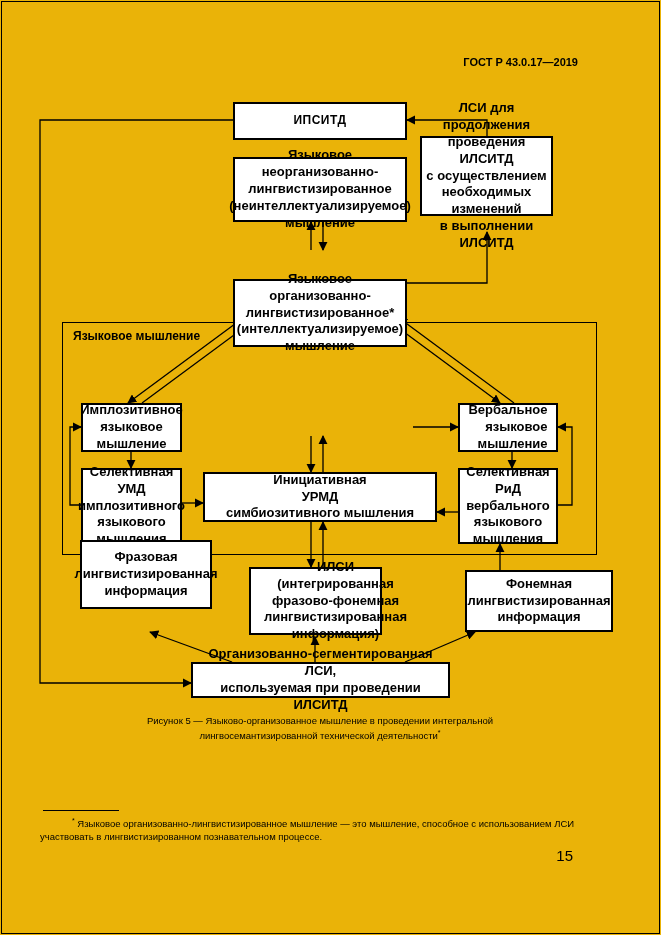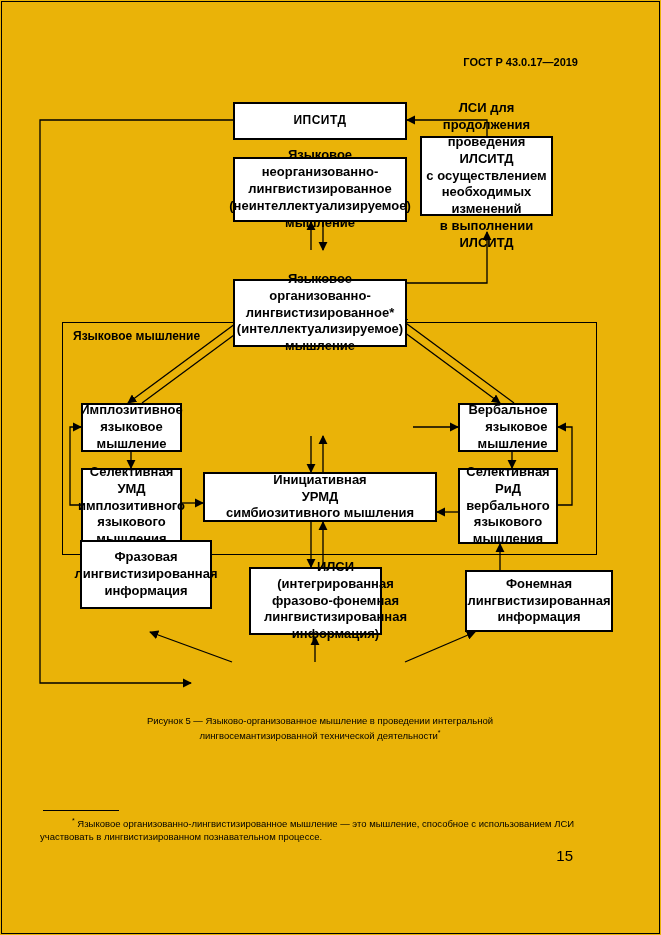--- a/index.html
+++ b/index.html
@@ -145,20 +145,22 @@
   <div class="box" style="left:249px;top:567px;width:133px;height:68px;padding-left:42px;">ИЛСИ
 (интегрированная
 фразово-фонемная
 лингвистизированная
 информация)</div>
 
   <div class="box" style="left:433px;top:570px;width:148px;height:62px;margin-left:32px;">Фонемная
 лингвистизированная
 информация</div>
 
+  <div class="box" style="left:191px;top:662px;width:259px;height:36px;">Организованно-сегментированная ЛСИ,
+используемая при проведении ИЛСИТД</div>
 
   <div class="caption">
     <span>Рисунок 5 — Языково-организованное мышление в проведении интегральной</span><br>
     <span>лингвосемантизированной технической деятельности</span><sup>*</sup>
   </div>
 
   <div class="foot-rule"></div>
   <div class="footnote"><sup>*</sup><span> Языковое организованно-лингвистизированное мышление — это мышление, способное с использованием ЛСИ участвовать в лингвистизированном познавательном процессе.</span></div>
 
   <div class="pageno">15</div>

